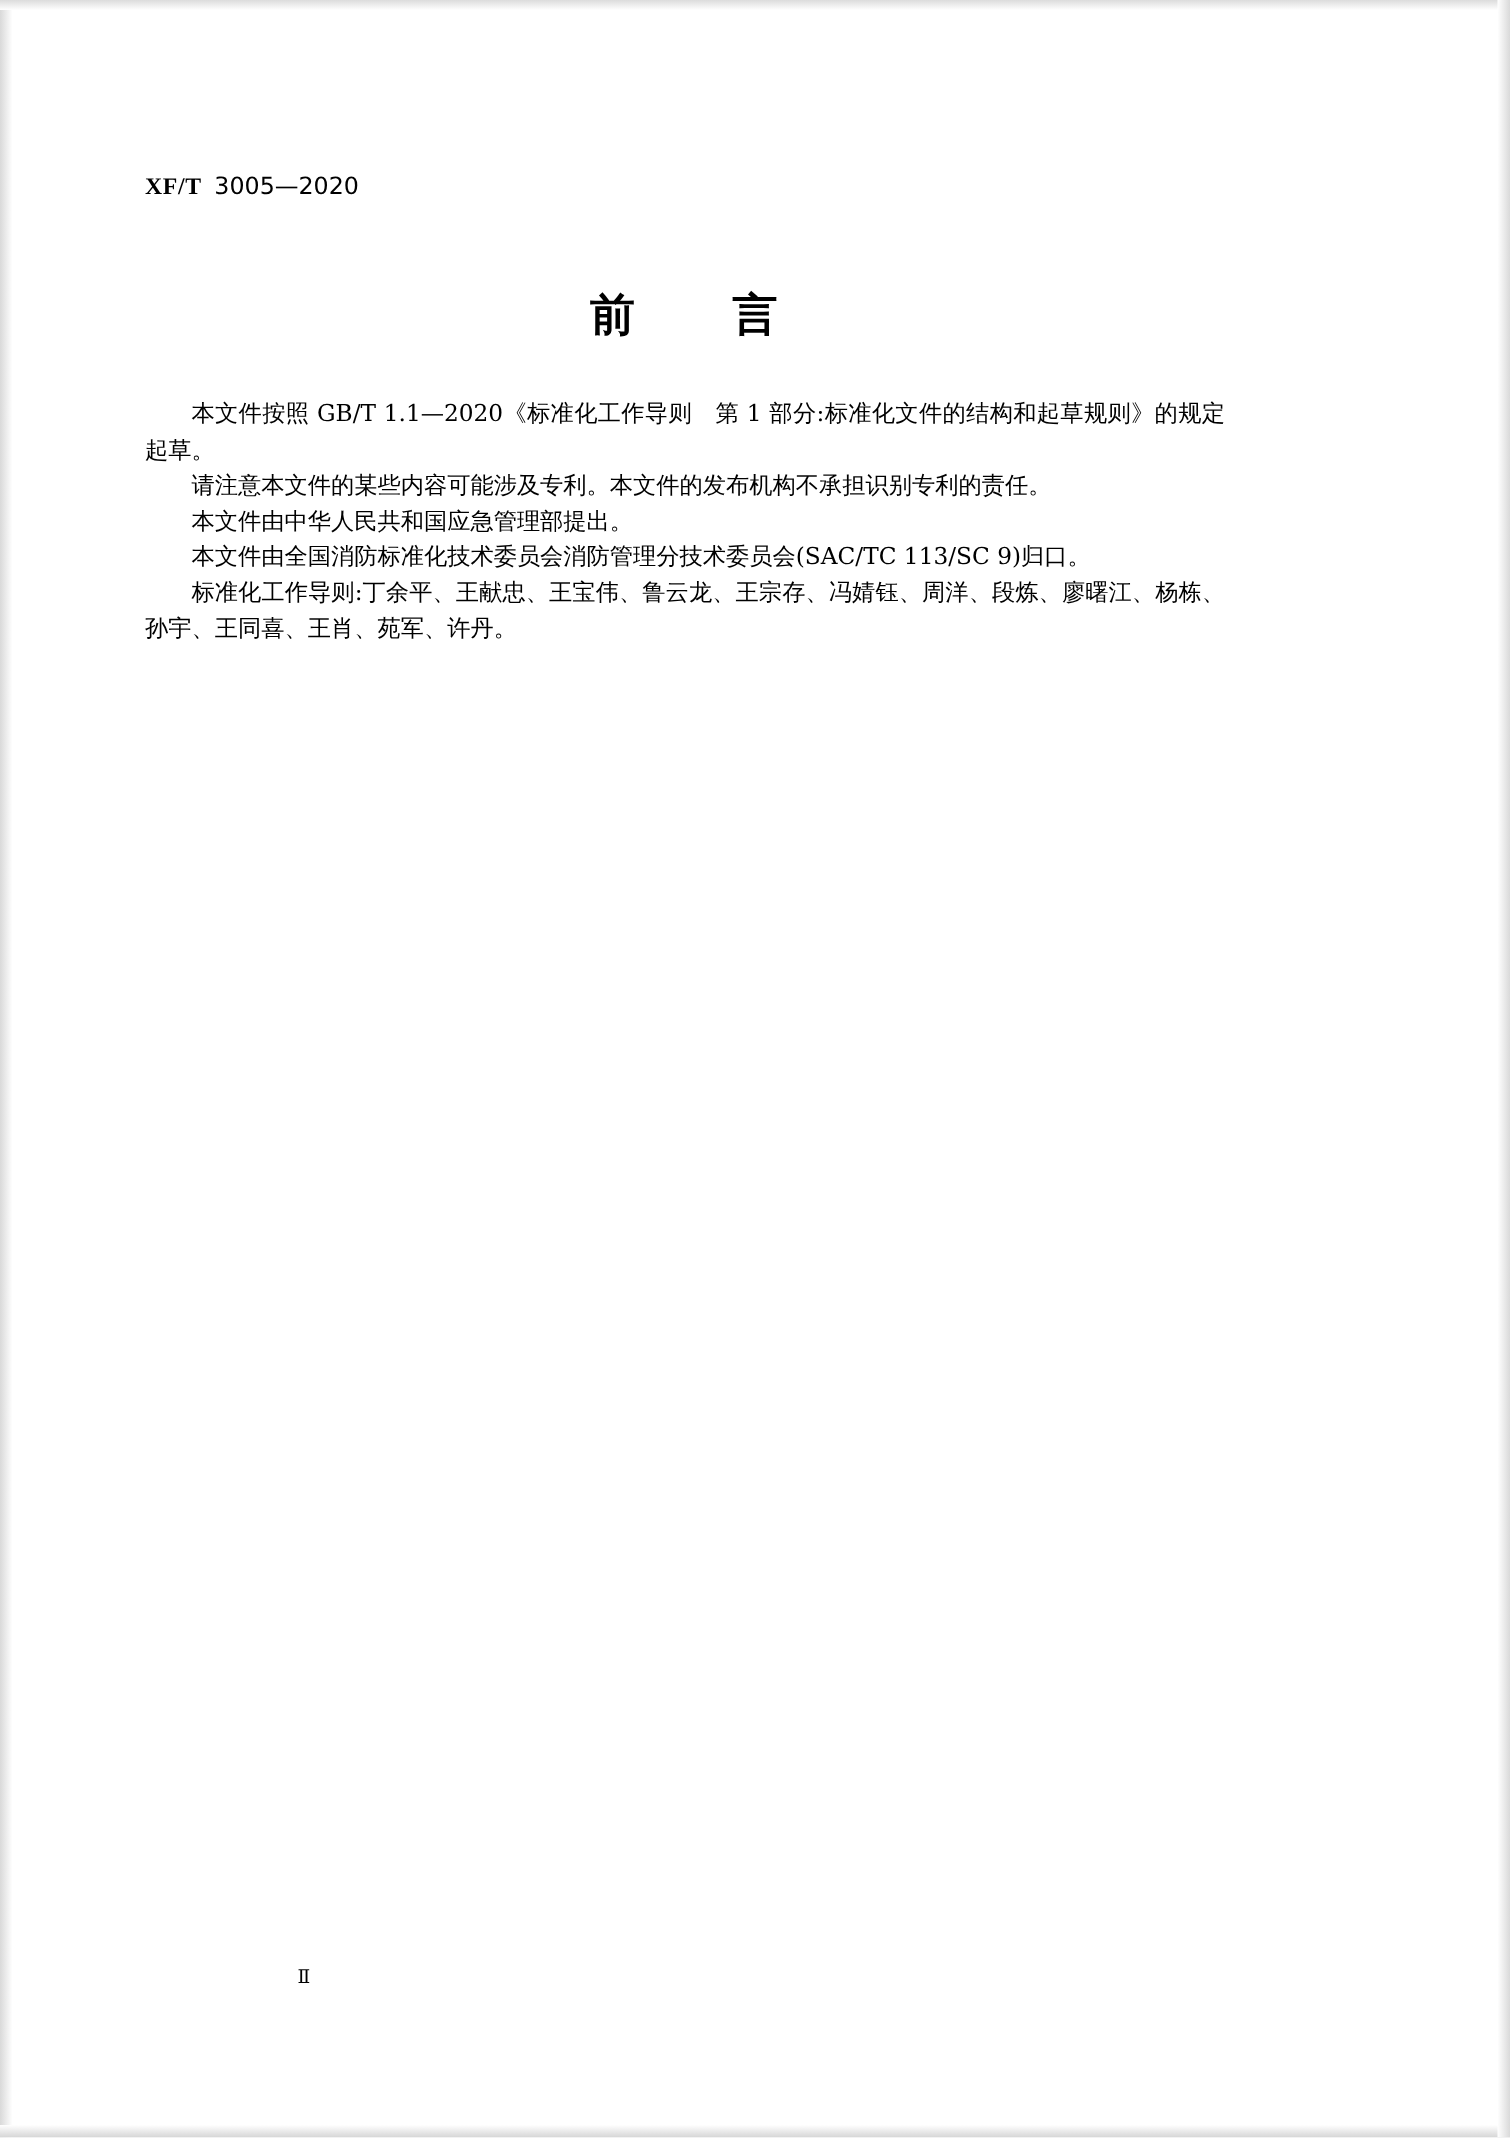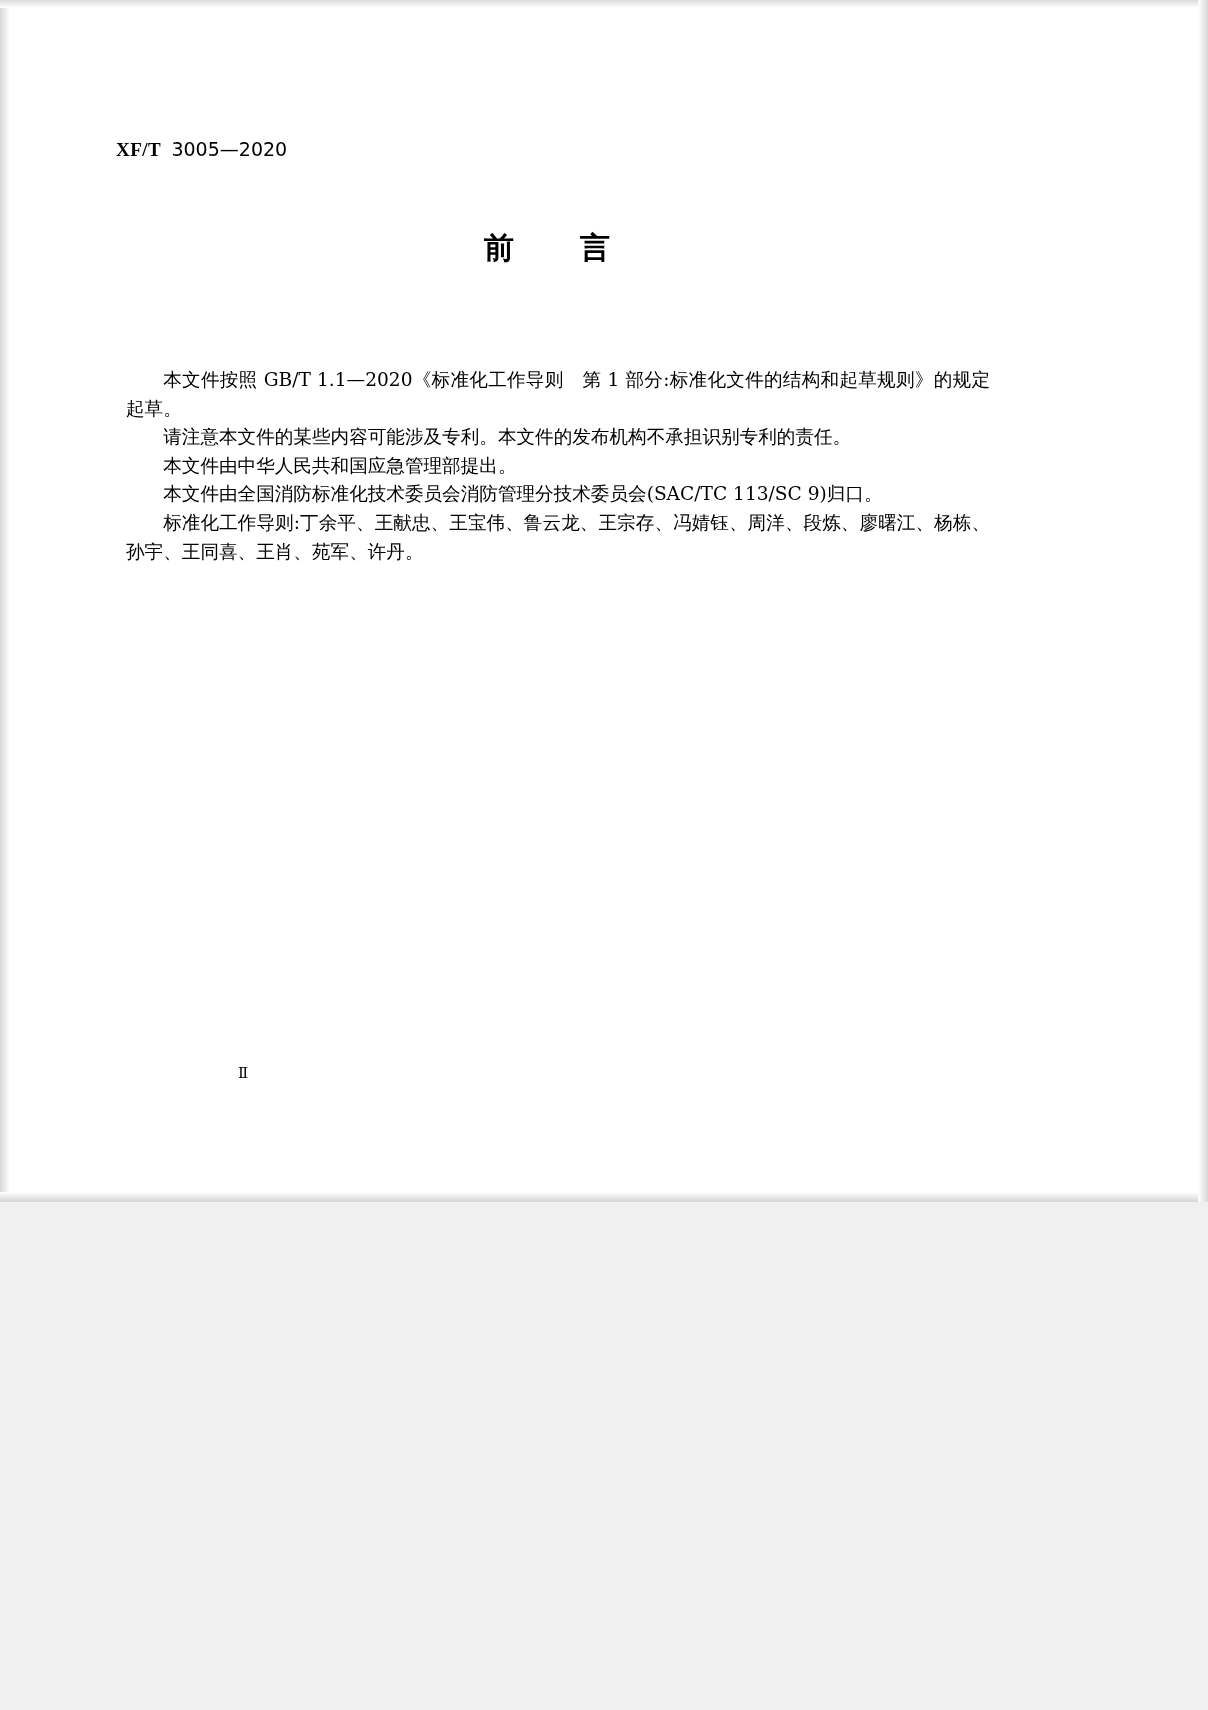--- a/index.html
+++ b/index.html
@@ -3,21 +3,21 @@
 <meta charset="utf-8">
 <style>
   html, body {
     margin: 0;
     padding: 0;
     background: #f0f0f0;
   }
   .page {
     position: relative;
     width: 1208px;
-    height: 1202px;
+    height: 1710px;
     margin: 0 auto;
     background: #ffffff;
     overflow: hidden;
     box-sizing: border-box;
   }
   
   .page::before,
   .page::after {
     content: "";
     position: absolute;
@@ -75,39 +75,38 @@
     letter-spacing: 0;
   }
 
   .doc-title {
     position: absolute;
     top: 228px;
     left: 0;
     width: 864px;
     text-align: center;
     font-family: "DejaVu Sans", "Liberation Sans", sans-serif;
-    font-size: 30px;
+    font-size: 36px;
     font-weight: bold;
     letter-spacing: 2px;
     color: #000;
     white-space: pre;
   }
 
   .body-text {
     position: absolute;
     top: 318px;
-    left: 10px;
+    left: 0;
     width: 864px;
     font-family: "DejaVu Serif", "Liberation Serif", serif;
     font-size: 18.6px;
     line-height: 28.6px;
     color: #000;
     text-align: justify;
     text-justify: inter-character;
-    margin-top: 48px;
   }
   .body-text p {
     margin: 0;
     text-indent: 2em;
     text-align: justify;
     text-justify: inter-character;
   }
 
   .page-number {
     position: absolute;

